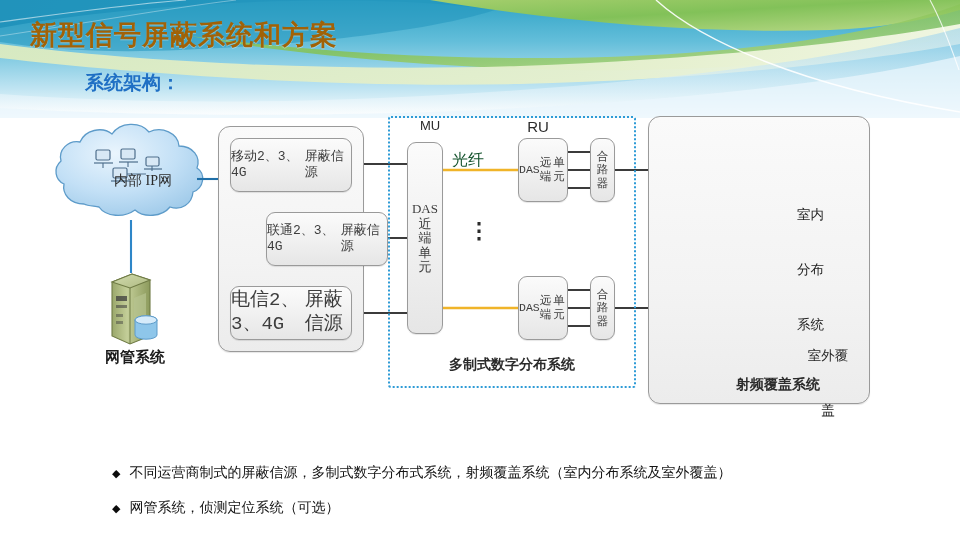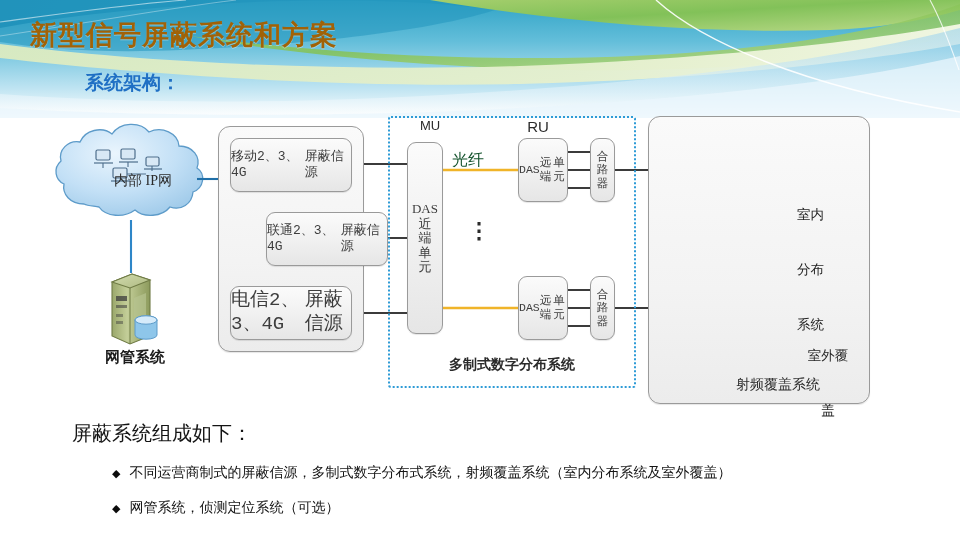--- a/index.html
+++ b/index.html
@@ -385,25 +385,24 @@
     <div class="box outer" style="left:648px; top:8px; width:222px; height:288px;"></div>
     <div class="lbl" style="left:797px; top:62px; font-size:13.5px; color:#1f1f1f; line-height:1.35; text-align:left;">
       <div>室内</div>
       <div>分布</div>
       <div>系统</div>
     </div>
     <div class="lbl" style="left:797px; top:203px; font-size:13.5px; color:#1f1f1f; line-height:1.35; text-align:center; width:62px;">
       <div>室外覆</div>
       <div>盖</div>
     </div>
-    <div class="lbl" style="left:648px; top:268px; width:260px; text-align:center; font-size:14px; font-weight:normal; color:#2b2b2b;">射频覆盖系统</div>
+    <div class="lbl" style="left:648px; top:268px; width:260px; text-align:center; font-size:14px; font-weight:bold; color:#2b2b2b;">射频覆盖系统</div>
   </div>
 
   <div id="bottom">
-    <div class="b-head">屏蔽系统组成如下：</div>
 
     <div class="b-row" id="b-row-1">
       <span class="dia">◆</span>
       <span class="txt">不同运营商制式的屏蔽信源，多制式数字分布式系统，射频覆盖系统（室内分布系统及室外覆盖）</span>
     </div>
 
     <div class="b-row" id="b-row-2">
       <span class="dia">◆</span>
       <span class="txt">网管系统，侦测定位系统（可选）</span>
     </div>

